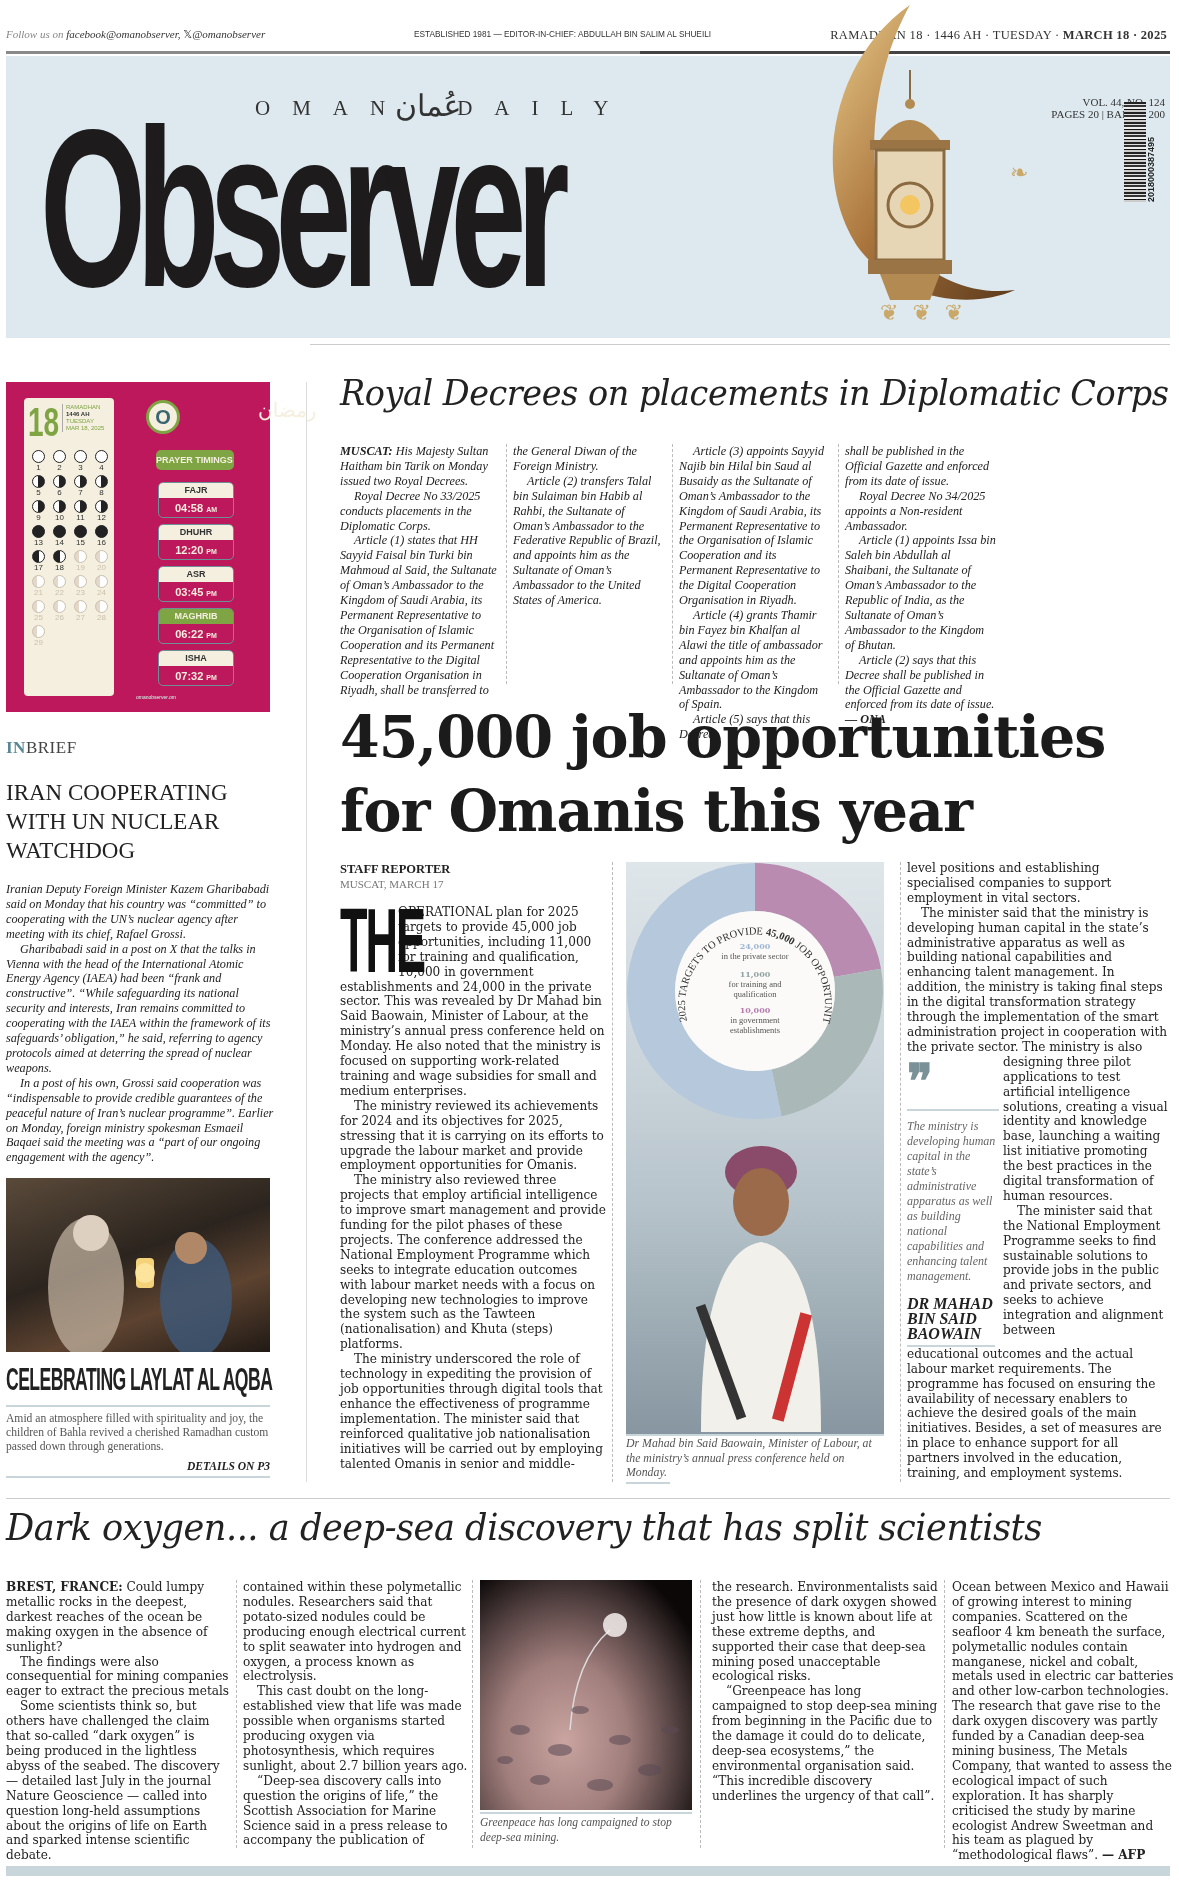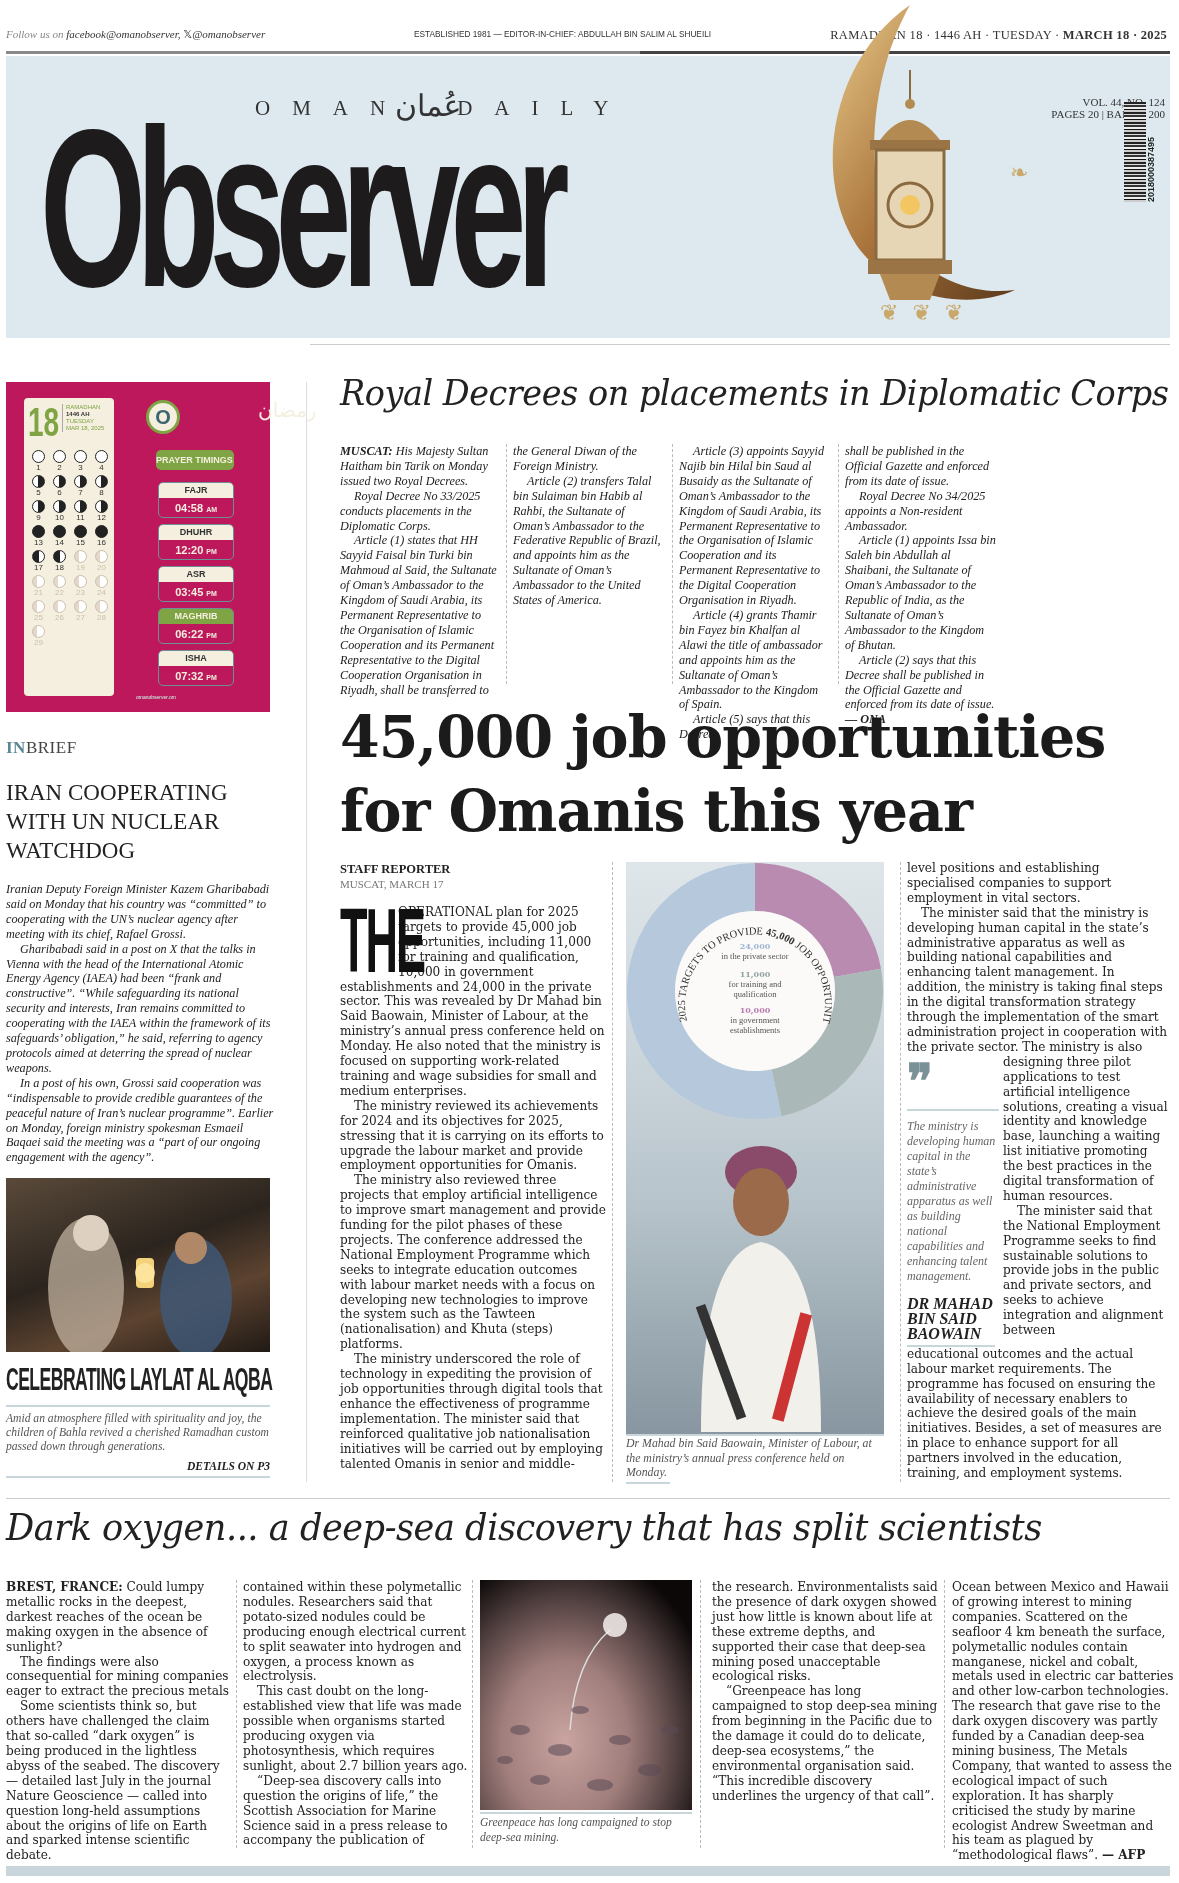--- a/index.html
+++ b/index.html
@@ -62,21 +62,21 @@
 
 .inbrief-tag{left:6px;top:738px;font-family:"Liberation Serif",serif;font-size:17px;color:#444;letter-spacing:.5px}
 .inbrief-tag b{color:#5a8794;font-weight:bold}
 .iran-head{left:6px;top:778px;width:270px;font-family:"Liberation Serif",serif;font-size:23px;line-height:29px;color:#222}
 .iran-body{left:6px;top:882px;width:268px;font-family:"Liberation Serif",serif;font-style:italic;font-size:12.2px;line-height:14.9px;color:#222}
 .iran-body p{text-indent:14px}
 .iran-body p.noi{text-indent:0}
 .photo-laylat{left:6px;top:1178px;width:264px;height:174px;background:linear-gradient(160deg,#5a4a3a,#2b241e 45%,#5d4330 70%,#201a15)}
 .laylat-head{left:6px;top:1362px;width:270px;font-family:"Liberation Sans",sans-serif;font-weight:bold;font-size:32px;line-height:34px;color:#222;transform:scaleX(.55);transform-origin:left;white-space:nowrap;letter-spacing:-1px}
 .laylat-rule{left:6px;top:1405px;width:264px;height:2px;background:#c8d6dc}
-.laylat-body{left:6px;top:1412px;width:268px;font-family:"Liberation Serif",serif;font-style:italic;font-size:11.6px;line-height:14px;color:#555}
+.laylat-body{left:6px;top:1412px;width:268px;font-family:"Liberation Serif",serif;font-size:11.6px;line-height:14px;color:#555}
 .details{left:170px;top:1460px;width:100px;text-align:right;font-family:"Liberation Serif",serif;font-weight:bold;font-style:italic;font-size:11.5px;color:#222}
 .laylat-rule2{left:6px;top:1476px;width:264px;height:2px;background:#c8d6dc}
 .vrule-left{left:306px;top:382px;width:1px;height:1100px;background:#ddd}
 
 
 .h-jobs{left:340px;top:700px;width:830px;font-family:"DejaVu Serif",serif;font-weight:bold;font-size:57px;line-height:74px;color:#1b1b1b;letter-spacing:-1px}
 .byline{left:340px;top:862px;font-family:"Liberation Serif",serif;font-weight:bold;font-size:12.5px;color:#222}
 .dateline{left:340px;top:878px;font-family:"Liberation Serif",serif;font-size:11px;color:#777}
 .main-col1{left:340px;top:905px;width:266px;font-family:"DejaVu Serif",serif;font-size:12.1px;line-height:14.9px;color:#222}
 .main-col1 p{text-indent:14px}

